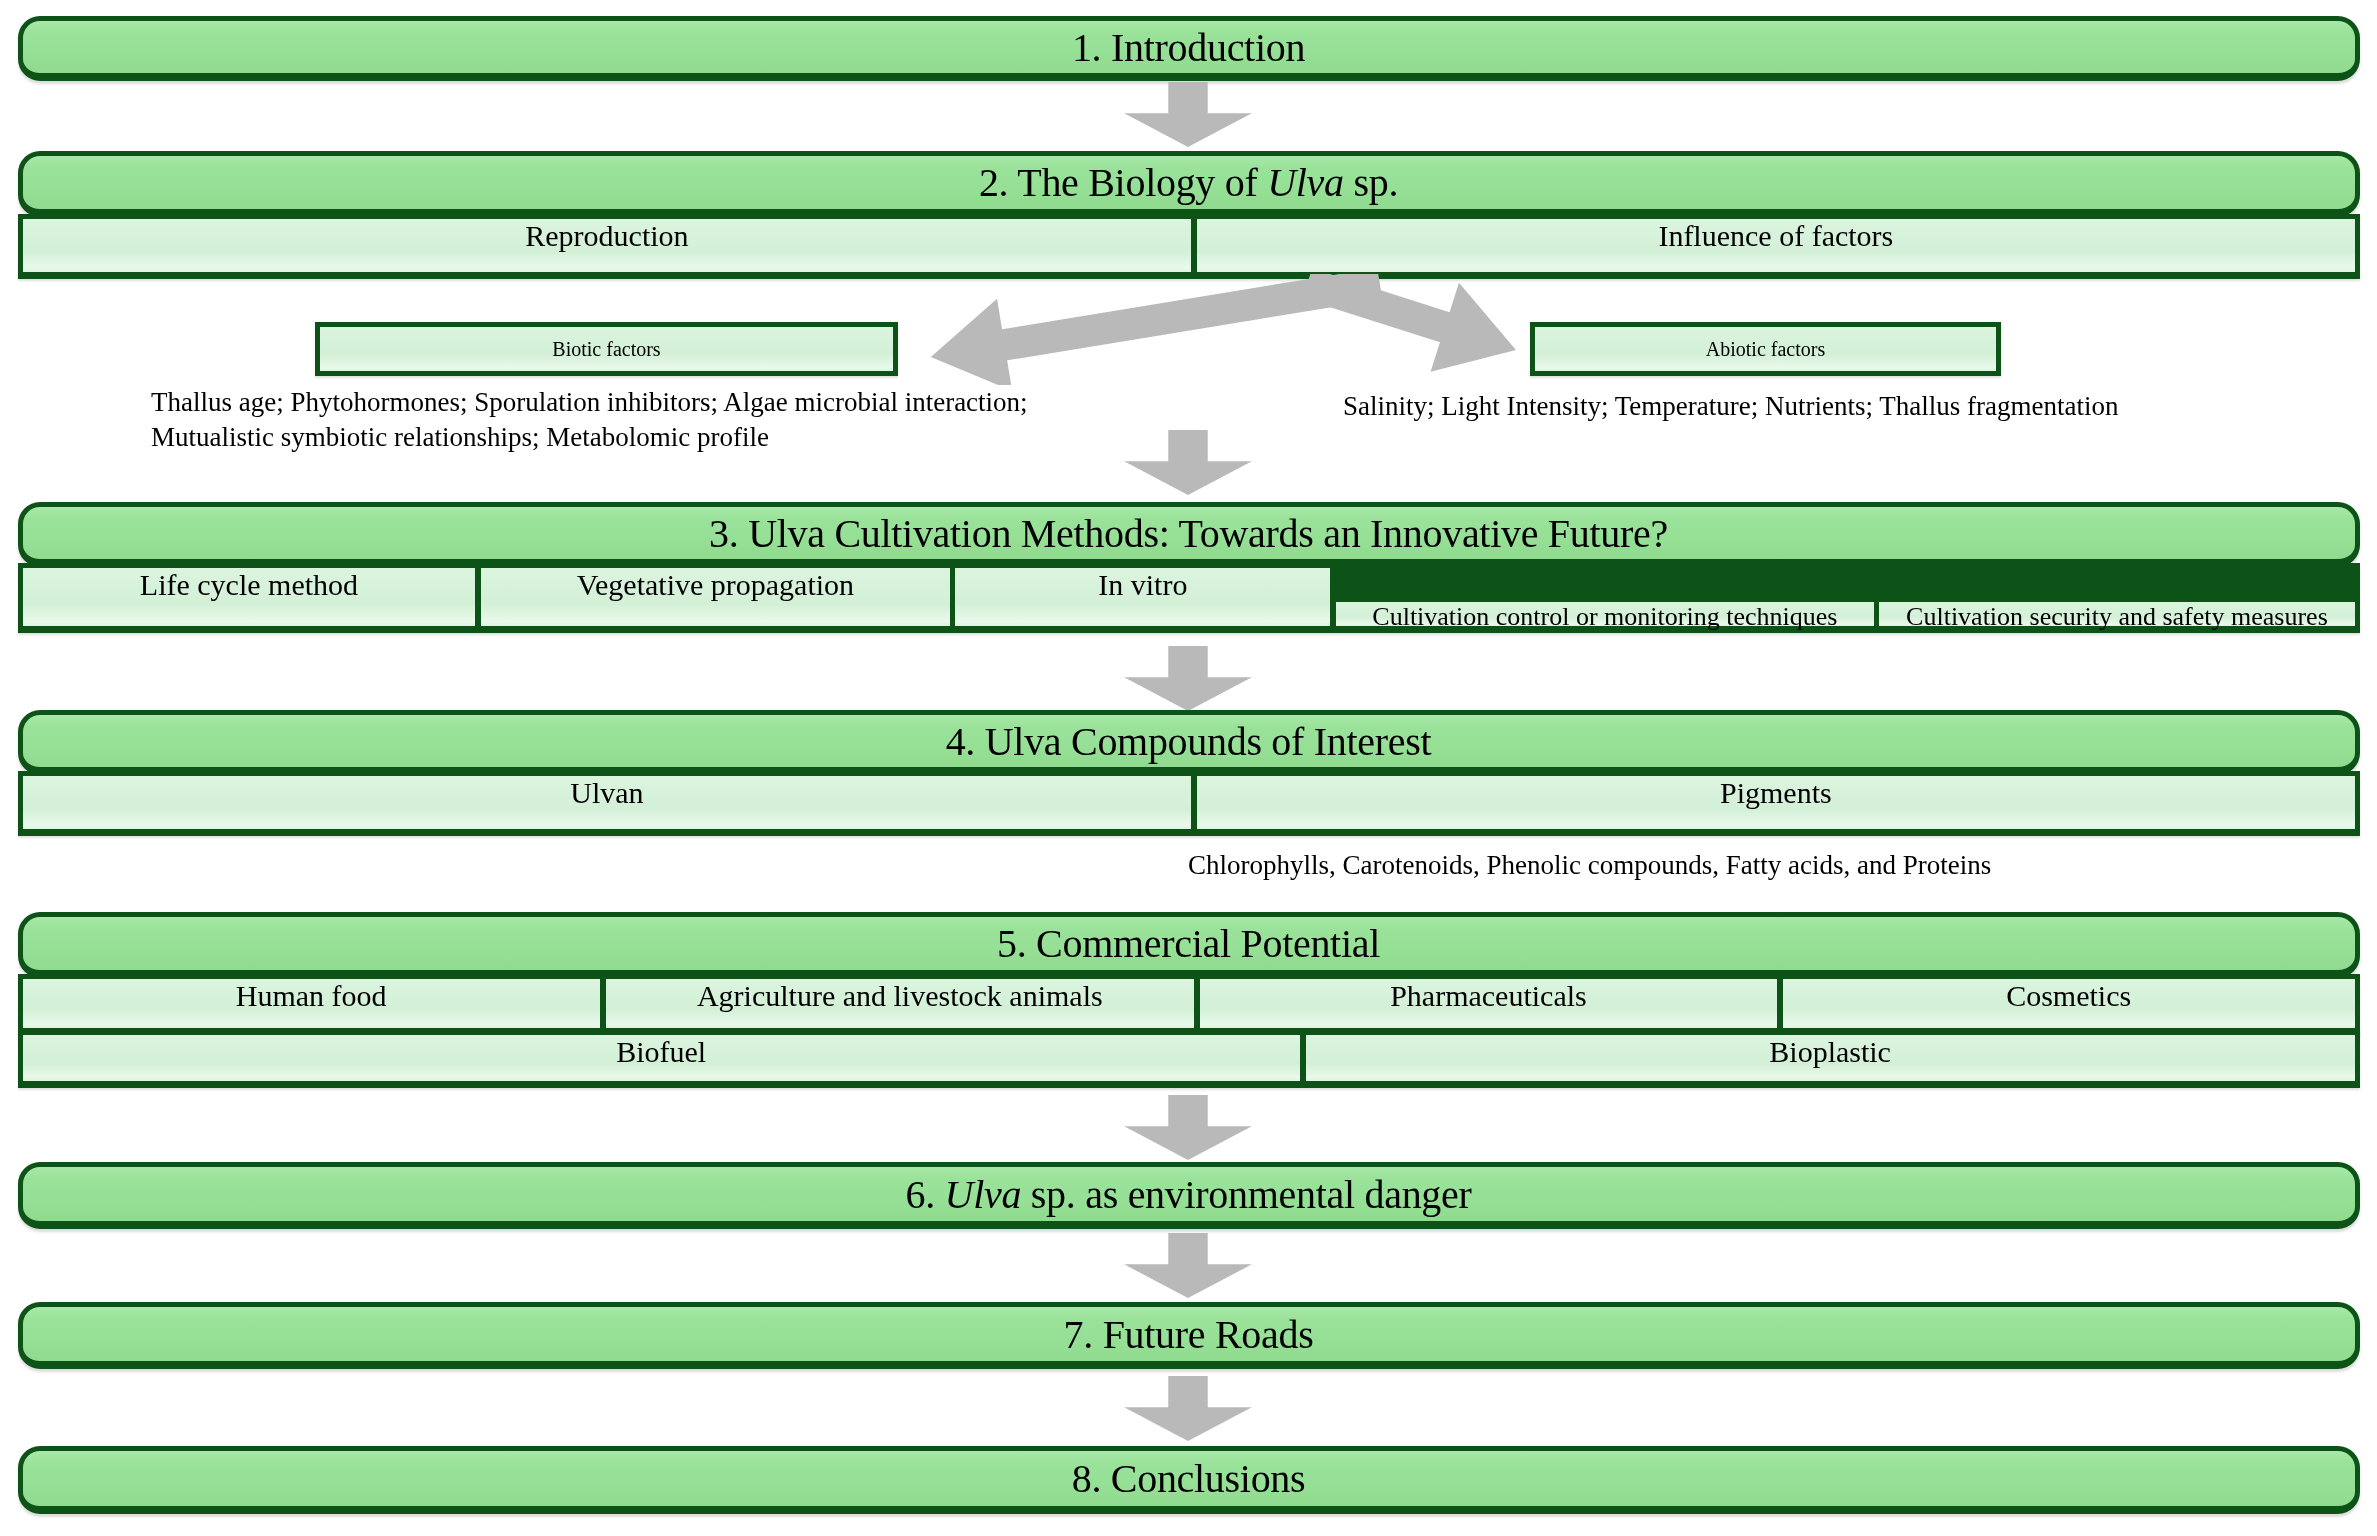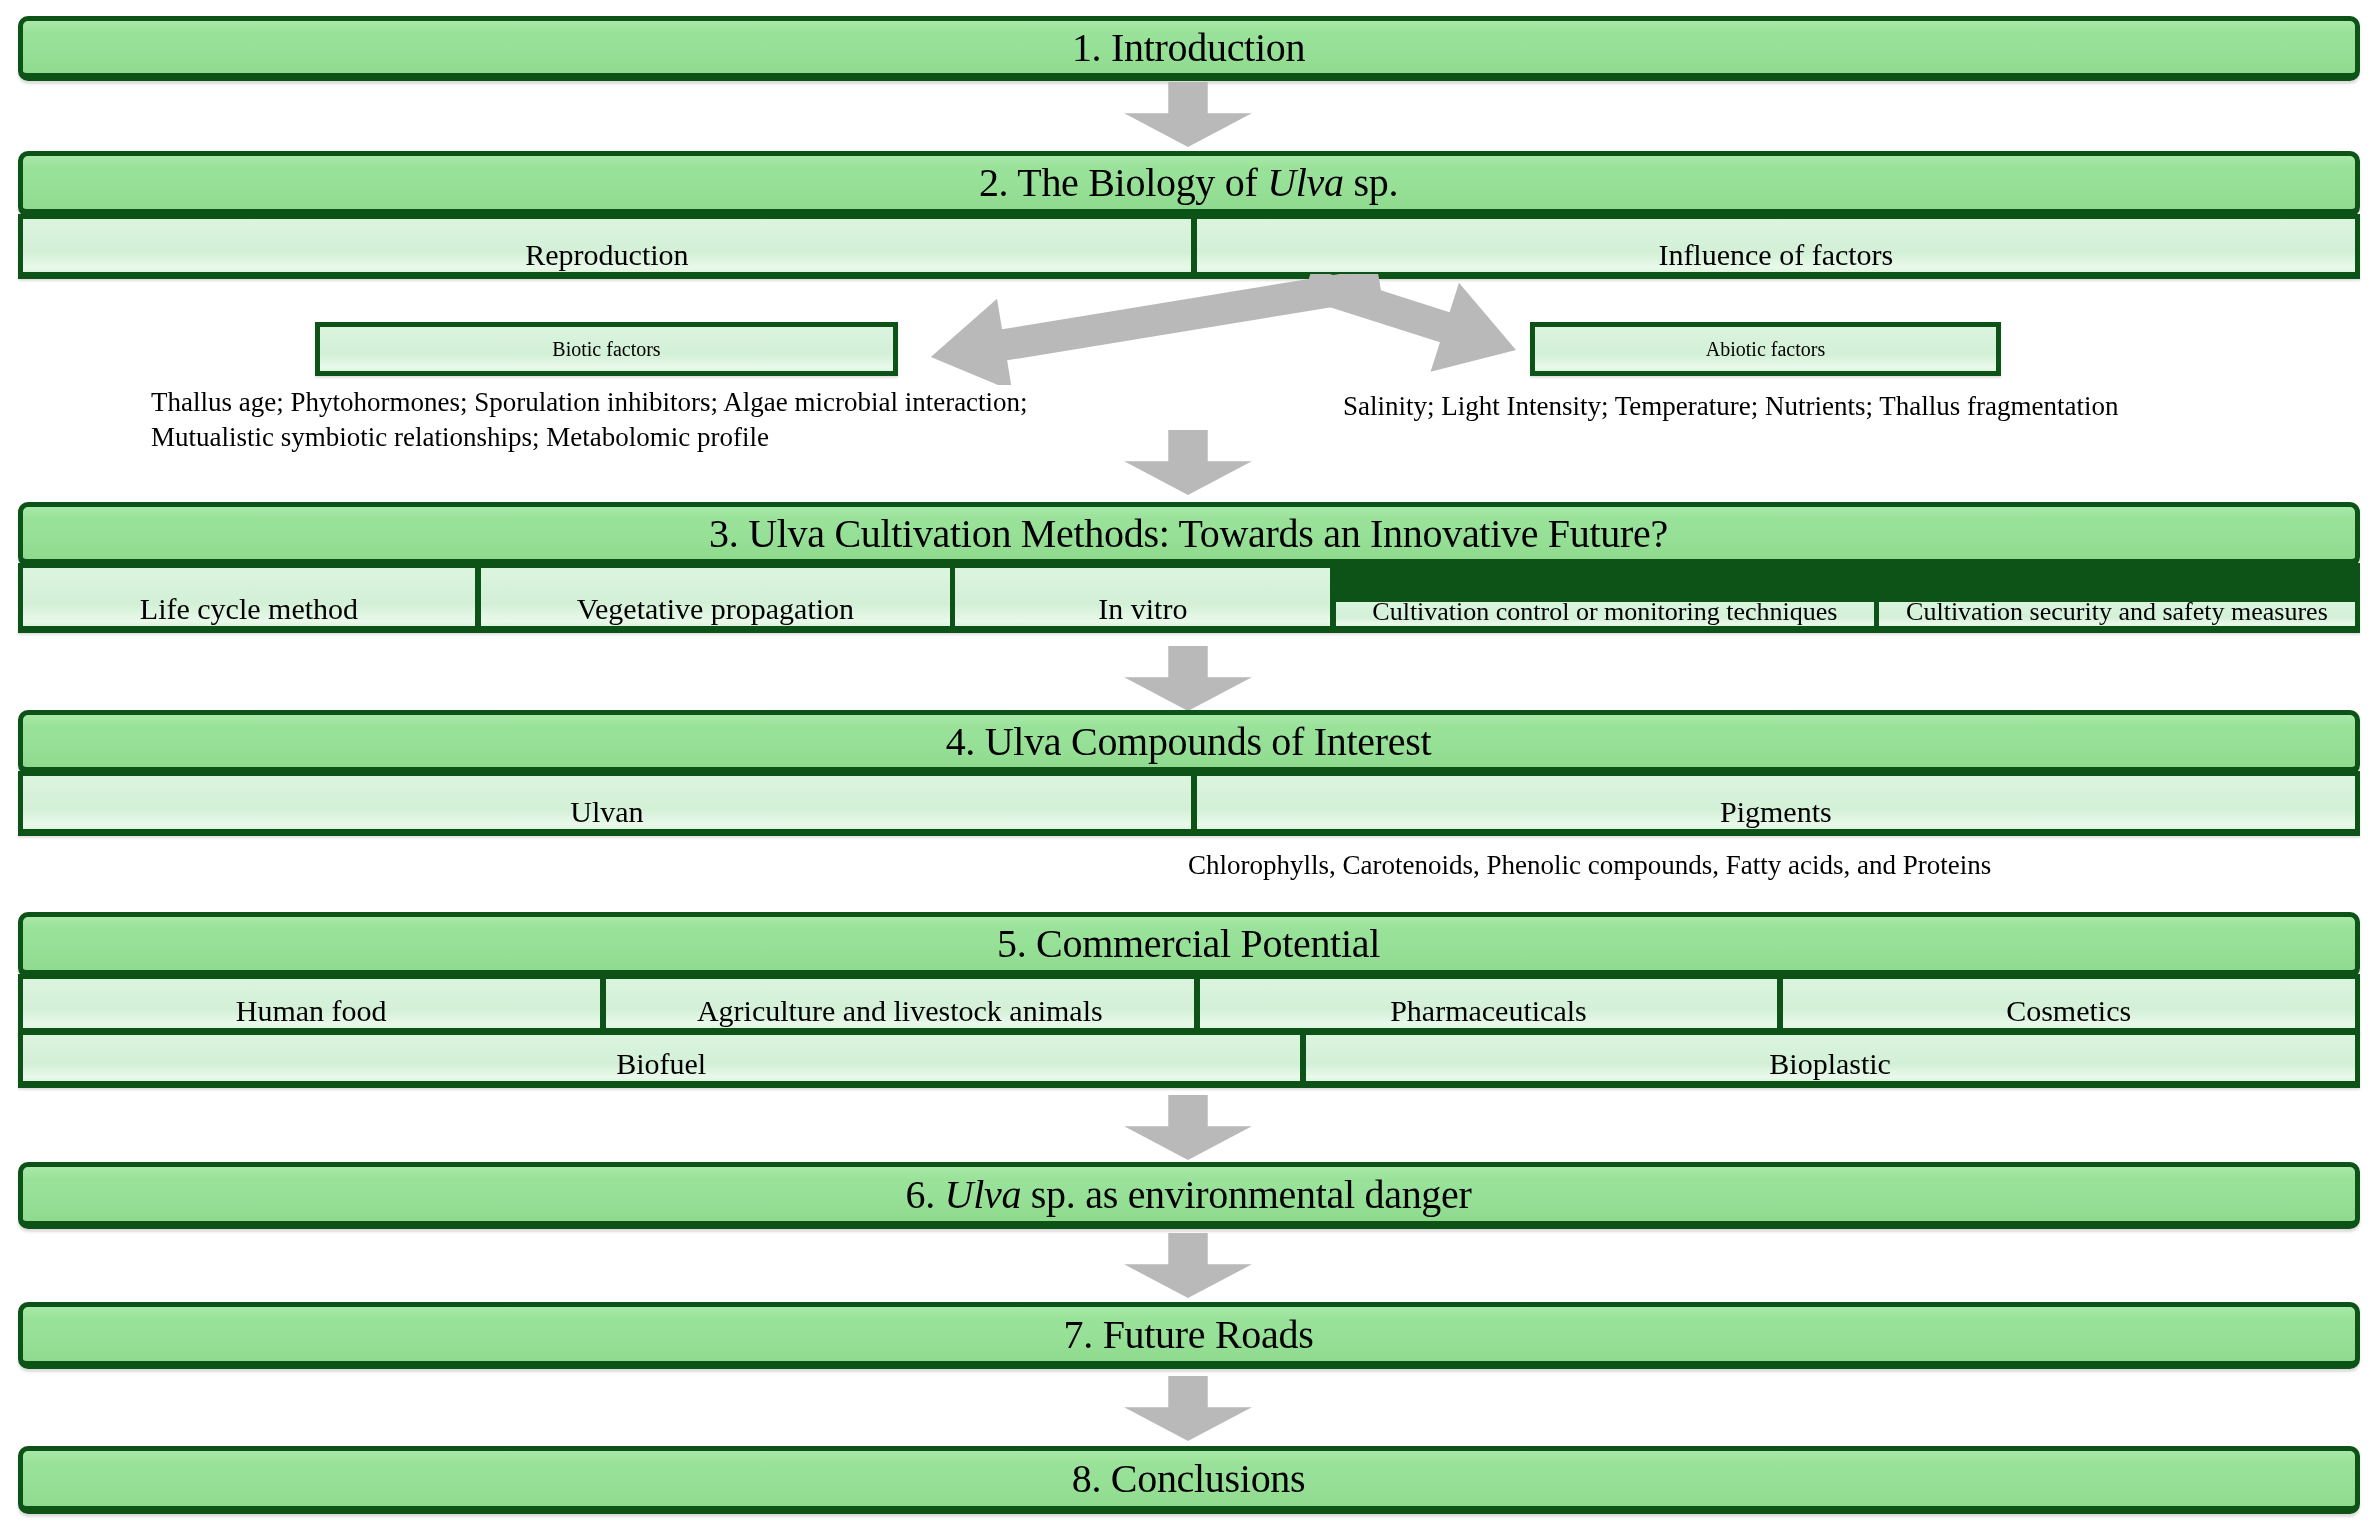--- a/index.html
+++ b/index.html
@@ -9,39 +9,39 @@
     background:#ffffff;
     font-family:"Liberation Serif","DejaVu Serif",serif;
     color:#000;
     overflow:hidden;
   }
   .hdr{
     position:absolute;left:17.5px;width:2342px;
     box-sizing:border-box;
     border:5.8px solid #0d5217;
     border-bottom-width:8.2px;
-    border-radius:10px;
+    border-radius:22px;
     background:linear-gradient(180deg,#a8e8a8 0%,#9ae29a 22%,#95df95 70%,#8eda8e 100%);
     display:flex;align-items:center;justify-content:center;
     font-size:40px;letter-spacing:-0.3px;
     box-shadow:0 2.9px 2.3px rgba(120,120,120,0.25);
   }
   .row{
     position:absolute;left:17.5px;width:2342px;
     box-sizing:border-box;
     display:flex;gap:5.8px;
     border:5.8px solid #0d5217;
     border-bottom-width:7.6px;
     background:#0d5217;
     box-shadow:0 2.3px 1.8px rgba(120,120,120,0.22);
   }
   .cell{
     flex:1 1 0;
     background:linear-gradient(180deg,#dbf4de 0%,#d3f0d7 62%,#e9f9ea 92%,#def4e0 100%);
-    display:flex;align-items:flex-end;justify-content:center;
+    display:flex;align-items:flex-start;justify-content:center;
     text-align:center;
     font-size:30px;
     padding:0 8.2px;box-sizing:border-box;
   }
   .cell.small{font-size:26px;line-height:1.12;margin-top:34px;}
   .cell.it{}
   .minibox{
     position:absolute;
     box-sizing:border-box;
     border:5.3px solid #0d5217;

